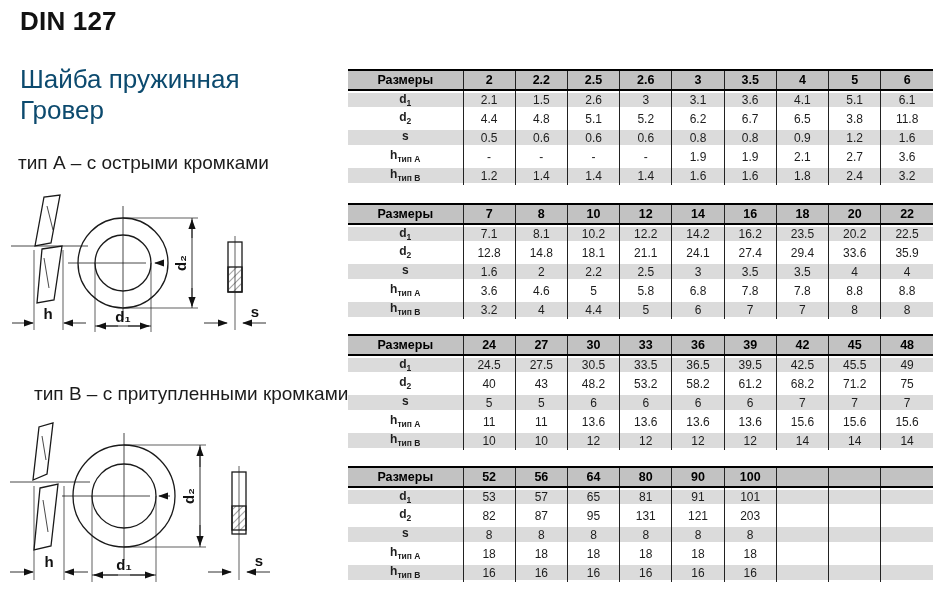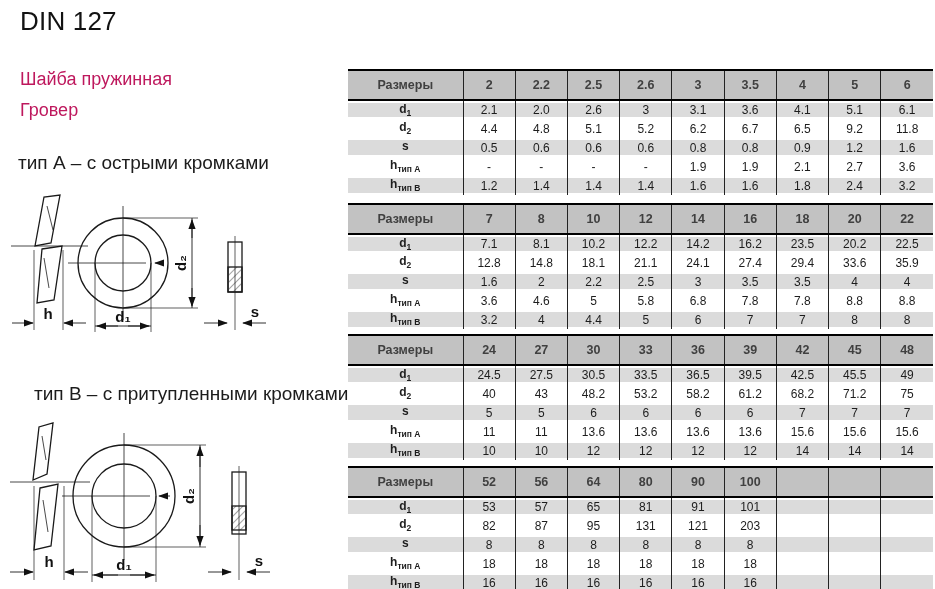--- a/index.html
+++ b/index.html
@@ -1,45 +1,45 @@
 <!DOCTYPE html>
 <html><head>
 <meta charset="utf-8">
 <style>
   * { margin:0; padding:0; box-sizing:border-box; }
   html,body { width:935px; height:589px; background:#ffffff; overflow:hidden;
     font-family:"Liberation Sans", sans-serif; color:#1a1a1a; }
   #canvas { position:relative; width:935px; height:589px; background:#fff; }
 
   
-  .doc-title { position:absolute; left:20px; top:6px; font-size:26px; font-weight:normal;
+  .doc-title { position:absolute; left:20px; top:6px; font-size:26px; font-weight:bold;
     letter-spacing:0.2px; color:#121212; }
-  .doc-subtitle { position:absolute; left:20px; top:64px; font-size:18px; line-height:31px;
-    color:#be185d; }
+  .doc-subtitle { position:absolute; left:20px; top:64px; font-size:26px; line-height:31px;
+    color:#0c4a6e; }
   .type-caption { position:absolute; left:18px; font-size:19px; color:#1c1c1c; }
   #caption-a { top:152px; }
   #caption-b { top:383px;margin-left:16px; }
 
   
   .drawing { position:absolute; }
   #drawing-a { left:6px; top:186px; }
   #drawing-b { left:6px; top:410px; }
   svg text { font-family:"Liberation Sans", sans-serif; font-weight:bold; fill:#111; }
 
   
   .table-block { position:absolute; left:348px; width:585px; }
   #table-0 { top:69px; } #table-1 { top:203px; } #table-2 { top:334px; } #table-3 { top:466px; }
 
   table.spec-table { width:585px; border-collapse:collapse; table-layout:fixed; }
   table.spec-table col.c-label { width:115px; }
   table.spec-table th, table.spec-table td {
     text-align:center; vertical-align:middle; padding:0; overflow:hidden; white-space:nowrap; }
   table.spec-table th {
-    height:30px; background:#c2c2c2; font-size:12.5px; font-weight:bold;
-    border-top:2px solid #000; border-bottom:2px solid #000; color:#404040; }
+    height:20px; background:#c2c2c2; font-size:12.5px; font-weight:bold;
+    border-top:2px solid #000; border-bottom:2px solid #000; color:#000000; }
   table.spec-table td { height:19px; font-size:12px; color:#1d1d1d; }
   table.spec-table th + th, table.spec-table td + td { border-left:1px solid #222; }
   
   table.spec-table tbody tr:nth-child(odd) td {
     background:linear-gradient(to bottom,#fff 0 2px,#dbdbdb 2px calc(100% - 2px),#fff calc(100% - 2px) 100%); }
   td.row-label { font-weight:bold; font-size:13px; }
   td.row-label sub { font-size:8.5px; font-weight:bold; }
 </style>
 </head>
 <body>
@@ -185,39 +185,39 @@
             <th>3.5</th>
             <th>4</th>
             <th>5</th>
             <th>6</th>
           </tr>
         </thead>
         <tbody>
           <tr>
             <td class="row-label"><span>d</span><sub>1</sub></td>
             <td>2.1</td>
-            <td>2.0</td>
+            <td>1.5</td>
             <td>2.6</td>
             <td>3</td>
             <td>3.1</td>
             <td>3.6</td>
             <td>4.1</td>
             <td>5.1</td>
             <td>6.1</td>
           </tr>
           <tr>
             <td class="row-label"><span>d</span><sub>2</sub></td>
             <td>4.4</td>
             <td>4.8</td>
             <td>5.1</td>
             <td>5.2</td>
             <td>6.2</td>
             <td>6.7</td>
             <td>6.5</td>
-            <td>9.2</td>
+            <td>3.8</td>
             <td>11.8</td>
           </tr>
           <tr>
             <td class="row-label"><span>s</span><sub></sub></td>
             <td>0.5</td>
             <td>0.6</td>
             <td>0.6</td>
             <td>0.6</td>
             <td>0.8</td>
             <td>0.8</td>

